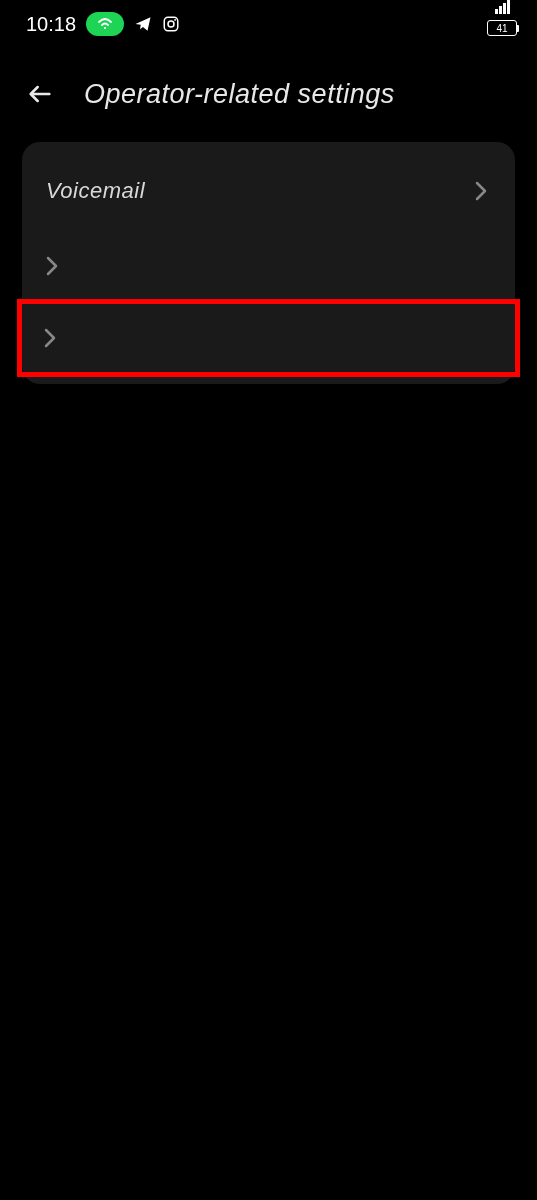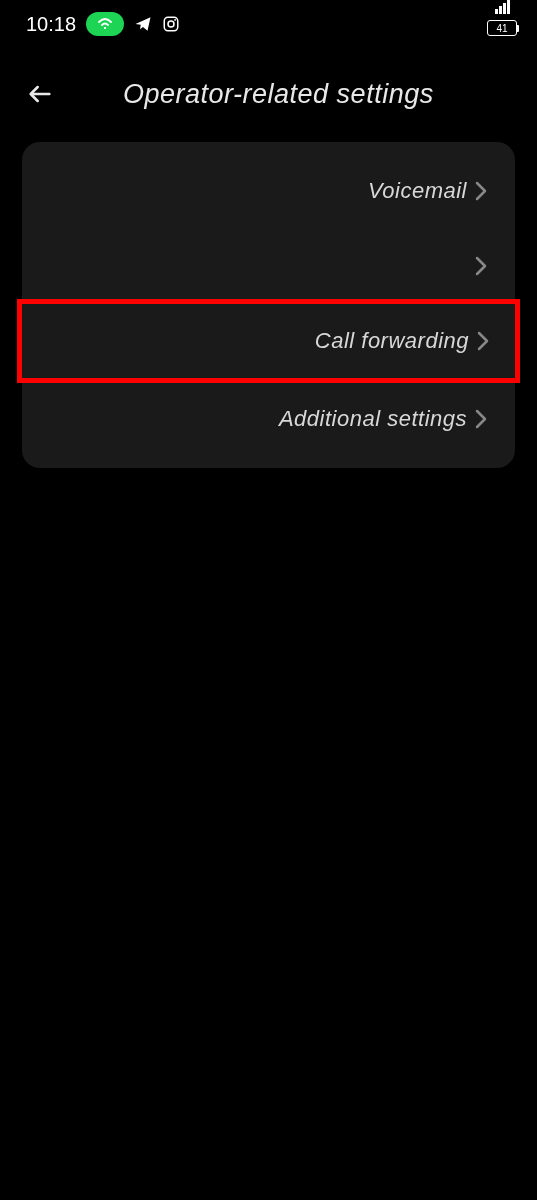--- a/index.html
+++ b/index.html
@@ -88,36 +88,34 @@
       display: flex;
       align-items: center;
       justify-content: center;
       cursor: pointer;
     }
     .page-title {
       font-size: 27px;
       color: #e8e8e8;
       font-style: italic;
       letter-spacing: 0.5px;
-      margin-left: 39px;
     }
     .settings-panel {
       margin: 0 22px;
       background: #1a1a1a;
       border-radius: 18px;
       padding: 10px 0;
     }
     .settings-row {
       display: flex;
       align-items: center;
-      justify-content: flex-end;
+      justify-content: space-between;
       padding: 26px 28px 26px 24px;
       cursor: pointer;
       position: relative;
-      gap: 8px;
     }
     .settings-row.highlighted {
       outline: 5px solid #ff0000;
       outline-offset: -2px;
       margin: 0 -2px;
     }
     .settings-label {
       font-size: 22px;
       color: #d8d8d8;
       font-style: italic;
@@ -231,28 +229,19 @@
     </span>
   </div>
   <div class="settings-row">
     <span class="chevron">
       <svg width="12" height="20" viewBox="0 0 12 20">
           <path d="M2 2 L10 10 L2 18" stroke="#888" stroke-width="2.5" fill="none" stroke-linecap="round" stroke-linejoin="round"></path>
         </svg>
     </span>
   </div>
   <div class="settings-row highlighted">
-    <span class="settings-label">Call forwarding</span>
     <span class="chevron">
       <svg width="12" height="20" viewBox="0 0 12 20">
           <path d="M2 2 L10 10 L2 18" stroke="#888" stroke-width="2.5" fill="none" stroke-linecap="round" stroke-linejoin="round"></path>
         </svg>
     </span>
   </div>
-  <div class="settings-row">
-    <span class="settings-label">Additional settings</span>
-    <span class="chevron">
-      <svg width="12" height="20" viewBox="0 0 12 20">
-          <path d="M2 2 L10 10 L2 18" stroke="#888" stroke-width="2.5" fill="none" stroke-linecap="round" stroke-linejoin="round"></path>
-        </svg>
-    </span>
-  </div>
 </div>
 
 </body></html>

